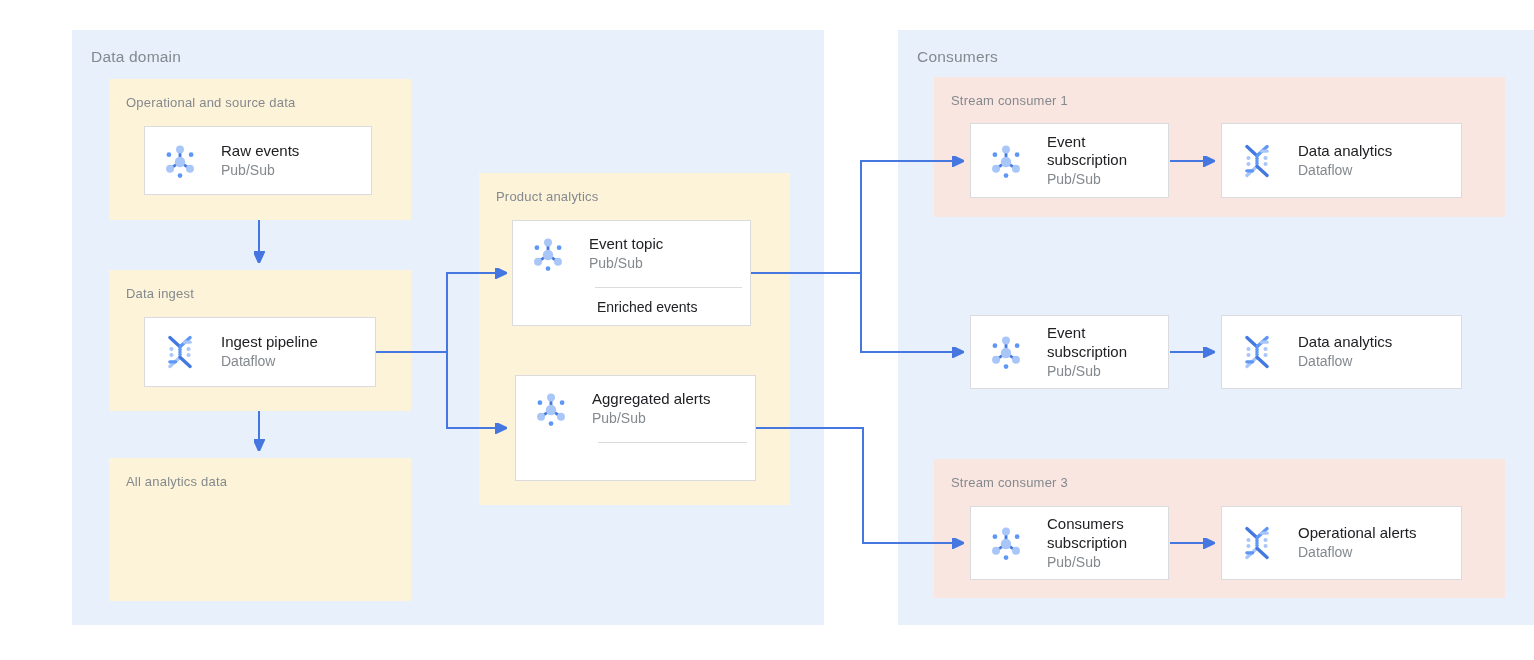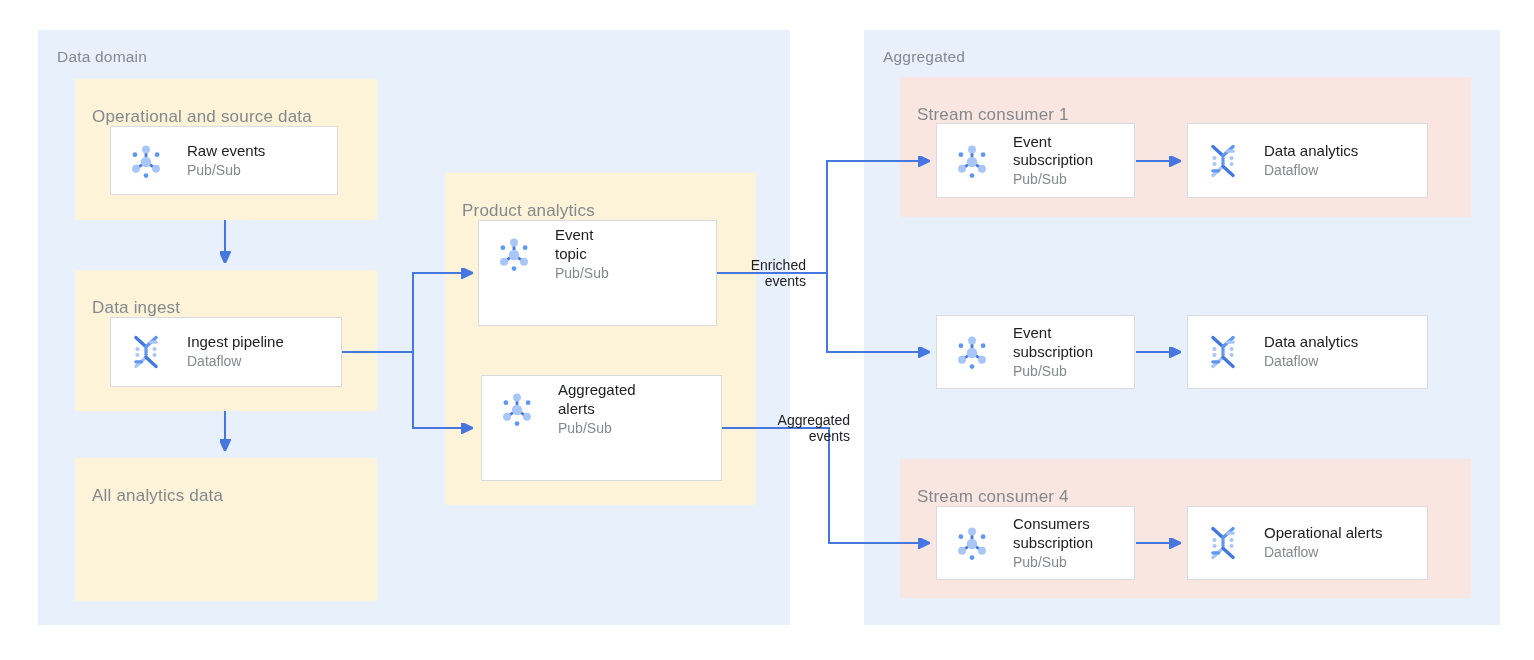--- a/index.html
+++ b/index.html
@@ -12,36 +12,36 @@
     --arrow:#4677e0;
     --label-gray:#84898e;
     --title-dark:#202124;
     --divider:#d9dbdf;
     --icon-light:#a9c6f8;
     --icon-mid:#5e97f6;
     --icon-dark:#4278e0;
   }
   *{box-sizing:border-box;margin:0;padding:0;}
   body{background:var(--page-bg);font-family:"Liberation Sans",sans-serif;}
-  .canvas{position:relative;width:1500px;height:660px;background:var(--page-bg);overflow:hidden;}
+  .canvas{position:relative;width:1500px;height:660px;background:var(--page-bg);overflow:hidden;margin-left:34px;}
   .container{position:absolute;background:var(--container-bg);}
   .container-label{position:absolute;left:19px;top:18px;font-size:15.5px;color:var(--label-gray);letter-spacing:.2px;}
   .group{position:absolute;}
   .group.yellow{background:var(--group-yellow);}
   .group.pink{background:var(--group-pink);}
-  .group-label{position:absolute;left:17px;top:28px;font-size:17px;color:var(--label-gray);letter-spacing:.2px;}
+  .group-label{position:absolute;left:17px;top:16px;font-size:13px;color:var(--label-gray);letter-spacing:.2px;}
   .card{position:absolute;background:var(--card-bg);border:1px solid var(--card-border);display:flex;align-items:center;}
   .card .icon{flex:0 0 auto;width:38px;height:38px;margin-left:16px;margin-right:22px;}
   .card .txt{display:flex;flex-direction:column;line-height:1.25;}
   .card-title{font-size:15px;color:var(--title-dark);}
   .card-product{font-size:14px;color:var(--label-gray);margin-top:1px;}
-  .card.topic{flex-direction:row;align-items:stretch;}
+  .card.topic{flex-direction:column;align-items:stretch;}
   .card.topic .toprow{height:66px;display:flex;align-items:center;}
   .card.topic .divider{height:0;border-top:1px solid var(--divider);margin-left:82px;margin-right:8px;}
-  .card.topic .noterow{flex:1;display:flex;align-items:center;padding-left:52px;text-align:right;}
+  .card.topic .noterow{flex:1;display:flex;align-items:center;padding-left:84px;text-align:right;}
   .card-note{font-size:14px;color:var(--title-dark);}
   .arrow-layer{position:absolute;left:0;top:0;width:1534px;height:660px;pointer-events:none;}
   .arrow-layer path{fill:none;stroke:var(--arrow);stroke-width:2;}
   svg .mk{fill:var(--arrow);}
 </style>
 </head>
 <body>
 
 <svg width="0" height="0" style="position:absolute" aria-hidden="true">
   <defs>
@@ -91,41 +91,41 @@
     </symbol>
   </defs>
 </svg>
 
 <div class="canvas">
 
   <div class="container" style="left:38px;top:30px;width:752px;height:595px">
     <div class="container-label">Data domain</div>
   </div>
   <div class="container" style="left:864px;top:30px;width:643px;height:595px">
-    <div class="container-label">Aggregated</div>
+    <div class="container-label">Consumers</div>
   </div>
 
   <div class="group yellow" style="left:75px;top:79px;width:302px;height:141px">
     <div class="group-label">Operational and source data</div>
   </div>
   <div class="group yellow" style="left:75px;top:270px;width:302px;height:141px">
     <div class="group-label">Data ingest</div>
   </div>
   <div class="group yellow" style="left:75px;top:458px;width:302px;height:143px">
     <div class="group-label">All analytics data</div>
   </div>
   <div class="group yellow" style="left:445px;top:173px;width:311px;height:332px">
     <div class="group-label">Product analytics</div>
   </div>
 
   <div class="group pink" style="left:900px;top:77px;width:571px;height:140px">
     <div class="group-label">Stream consumer 1</div>
   </div>
   <div class="group pink" style="left:900px;top:459px;width:571px;height:139px">
-    <div class="group-label">Stream consumer 4</div>
+    <div class="group-label">Stream consumer 3</div>
   </div>
 
   <svg class="arrow-layer">
     <defs>
       <marker id="ah" markerUnits="userSpaceOnUse" markerWidth="12" markerHeight="11" refX="11" refY="5.5" orient="auto">
         <path class="mk" d="M0 0 L12 5.5 L0 11 Z"></path>
       </marker>
     </defs>
     <path d="M225 220 V262" marker-end="url(#ah)"></path>
     <path d="M225 411 V450" marker-end="url(#ah)"></path>
@@ -182,23 +182,20 @@
     <div class="toprow">
       <svg class="icon">
           <use href="#ic-pubsub"></use>
         </svg>
       <div class="txt">
         <span class="card-title">Aggregated alerts</span>
         <span class="card-product">Pub/Sub</span>
       </div>
     </div>
     <div class="divider"></div>
-    <div class="noterow">
-      <span class="card-note">Aggregated events</span>
-    </div>
   </div>
 
   <div class="card" style="left:936px;top:123px;width:199px;height:75px">
     <svg class="icon">
         <use href="#ic-pubsub"></use>
       </svg>
     <div class="txt" style="width:96px">
       <span class="card-title">Event subscription</span>
       <span class="card-product">Pub/Sub</span>
     </div>

